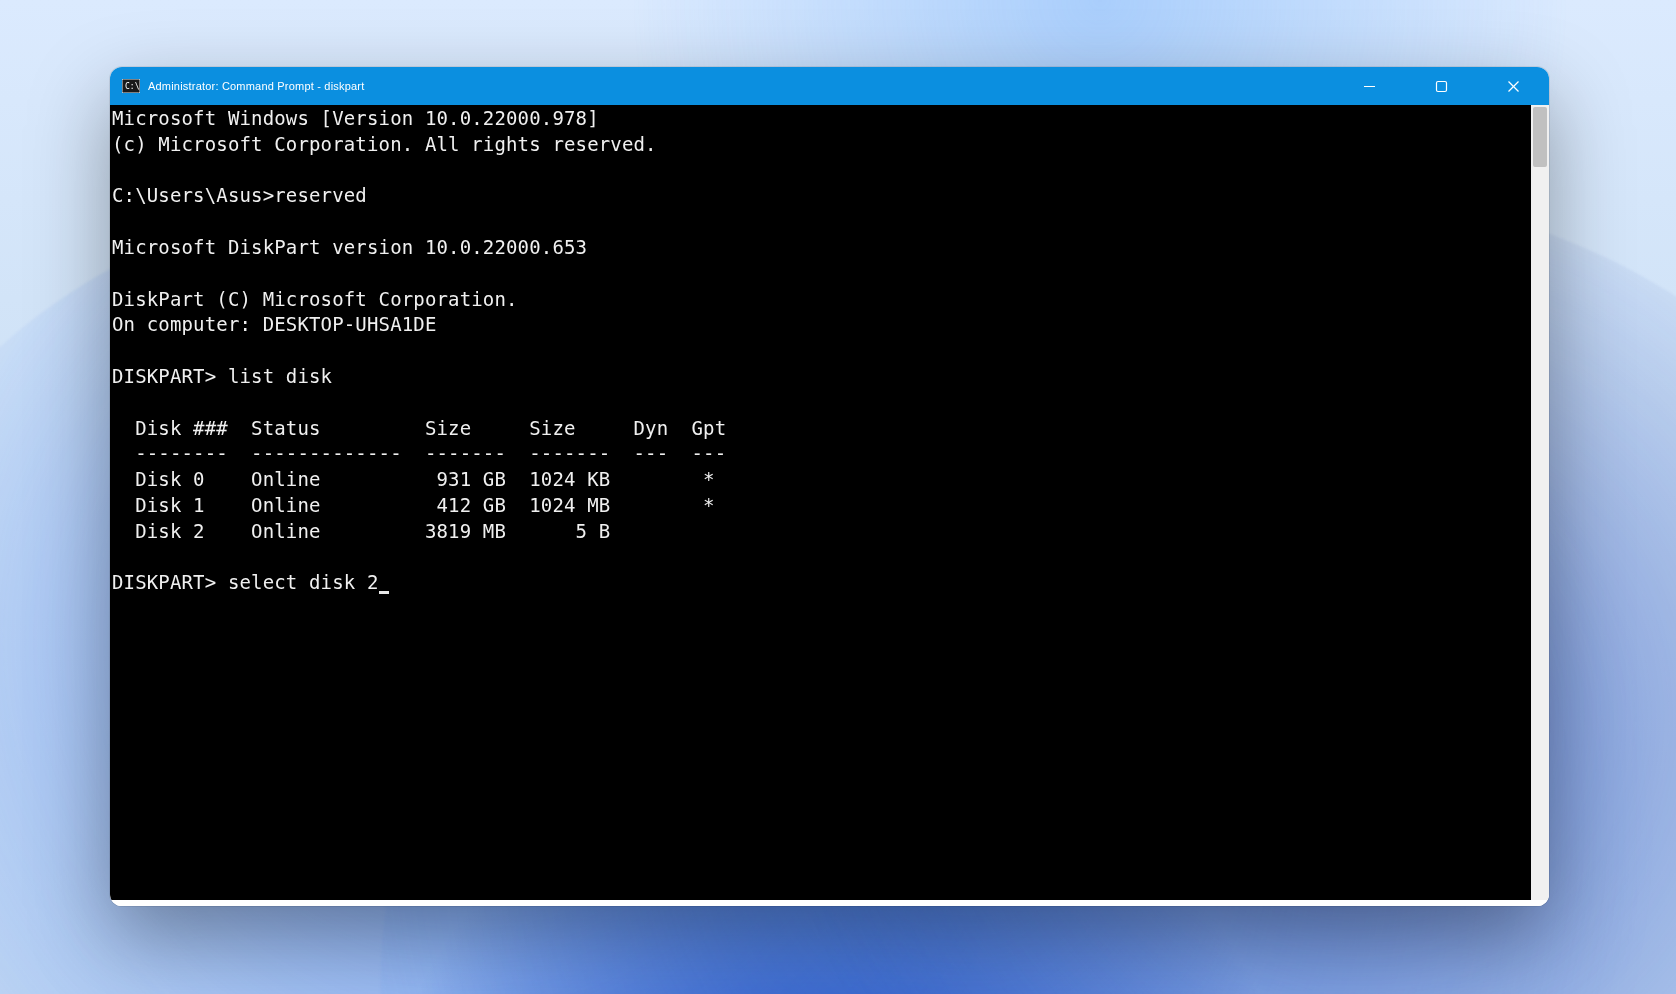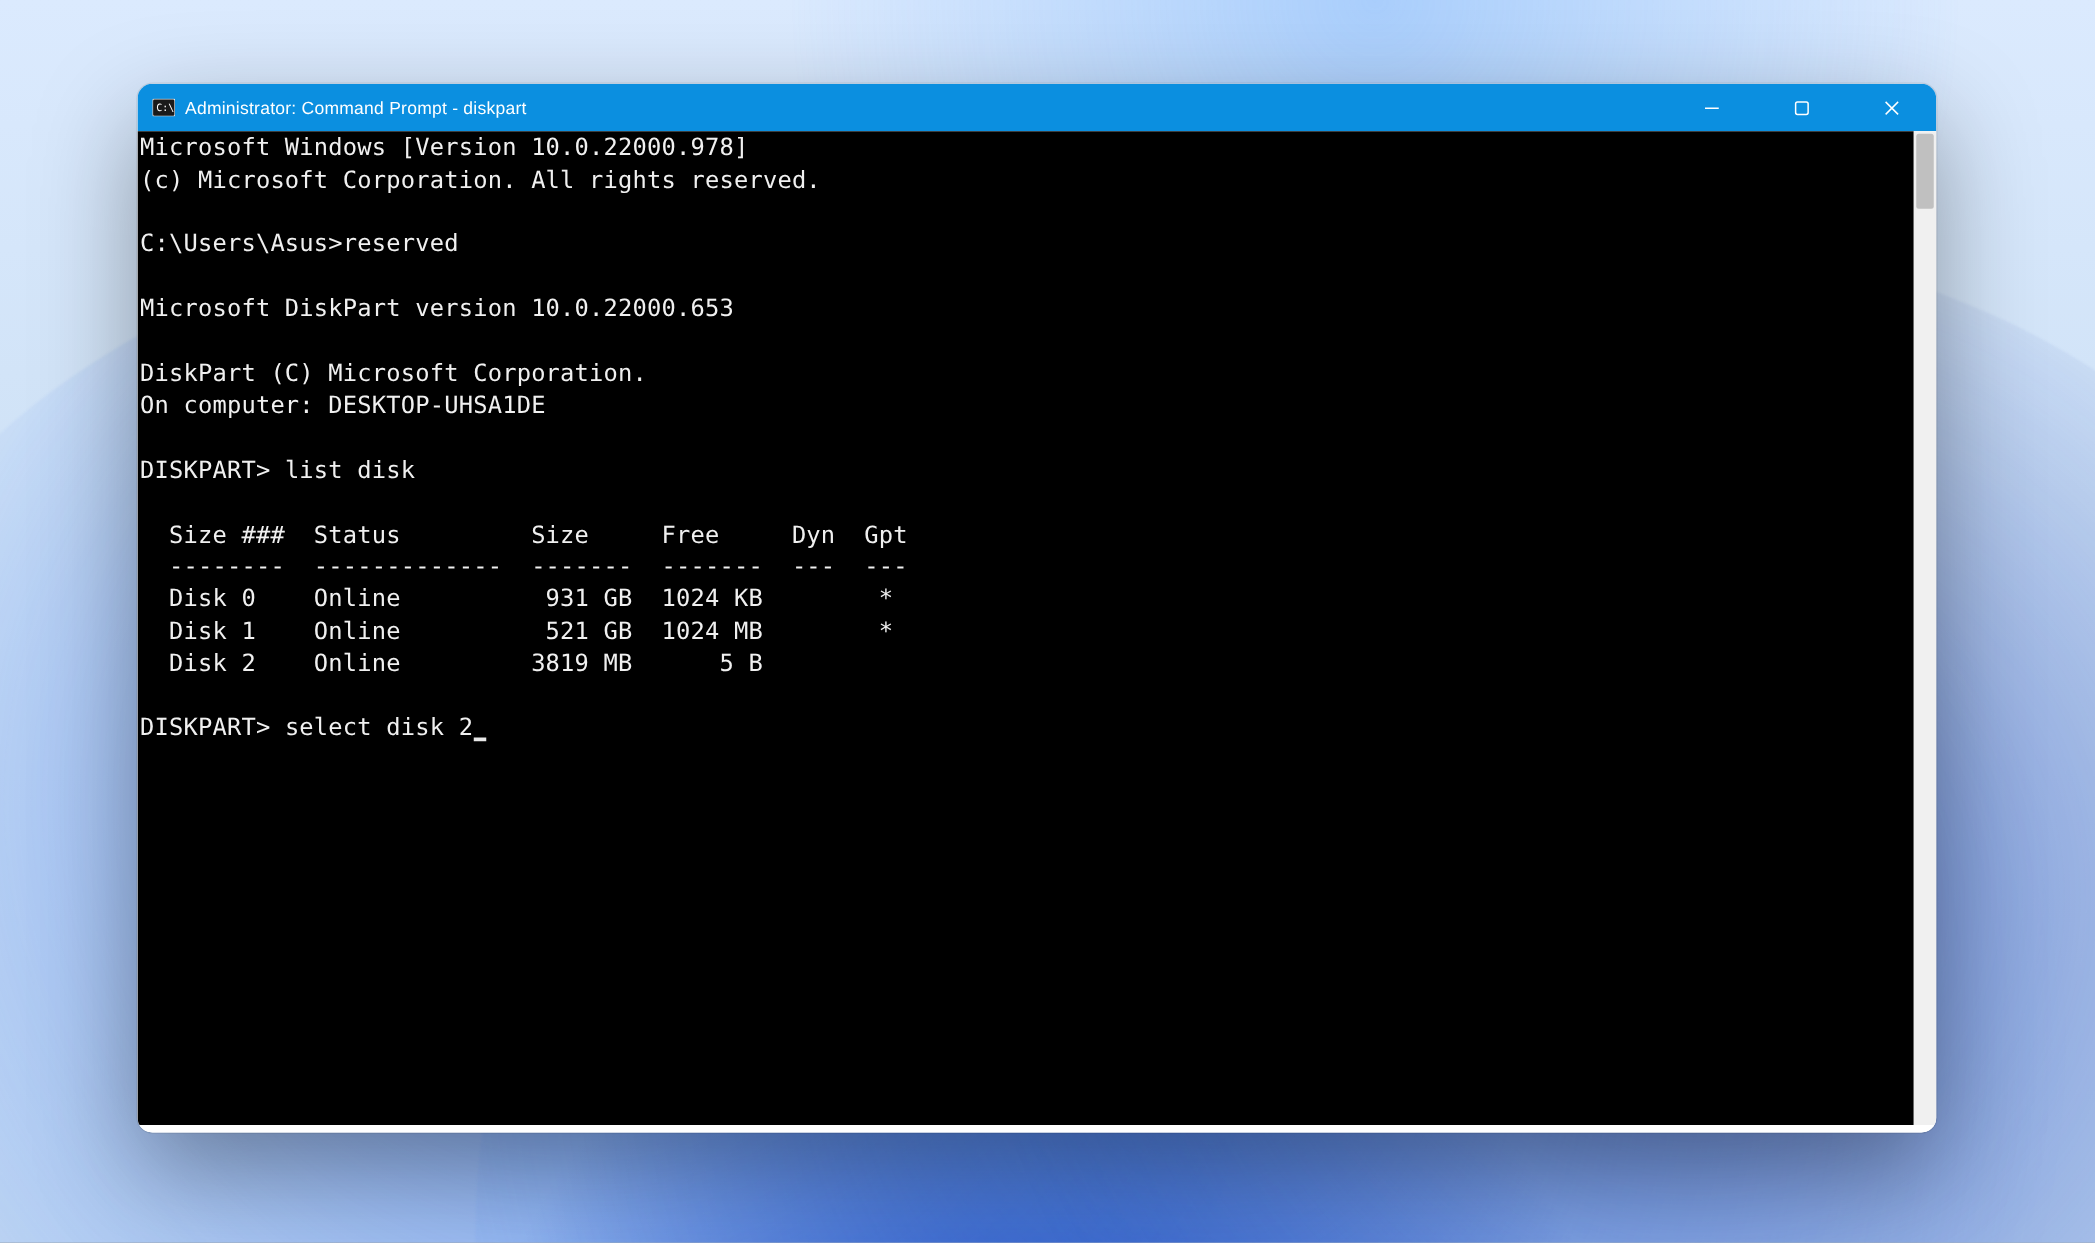--- a/index.html
+++ b/index.html
@@ -63,21 +63,21 @@
   }
   .titlebar .app-icon {
     width: 18px;
     height: 16px;
     margin: 0 8px 0 12px;
     display: flex;
     align-items: center;
     justify-content: center;
   }
   .titlebar .title-text {
-    font-size: 14px;
+    font-size: 11px;
     font-weight: 400;
     letter-spacing: .2px;
     white-space: nowrap;
   }
   .win-controls {
     margin-left: auto;
     display: flex;
     height: 100%;
   }
   .win-btn {
@@ -185,24 +185,24 @@
 
 <span>C:\Users\Asus&gt;</span><span>reserved</span>
 
 <span>Microsoft DiskPart version 10.0.22000.653</span>
 
 <span>DiskPart (C) Microsoft Corporation.</span>
 <span>On computer: DESKTOP-UHSA1DE</span>
 
 <span>DISKPART&gt;</span> <span>list disk</span>
 
-<span>  Size ###  Status         Size     Free     Dyn  Gpt</span>
+<span>  Disk ###  Status         Size     Size     Dyn  Gpt</span>
 <span>  --------  -------------  -------  -------  ---  ---</span>
 <span>  Disk 0    Online          931 GB  1024 KB        *</span>
-<span>  Disk 1    Online          521 GB  1024 MB        *</span>
+<span>  Disk 1    Online          412 GB  1024 MB        *</span>
 <span>  Disk 2    Online         3819 MB      5 B</span>
 
 <span>DISKPART&gt;</span> <span>select disk 2</span><span class="cursor"></span></div>
 
     <div class="scrollbar-track">
       <div class="scrollbar-thumb"></div>
     </div>
     <div class="bottom-strip"></div>
   </div>
 

